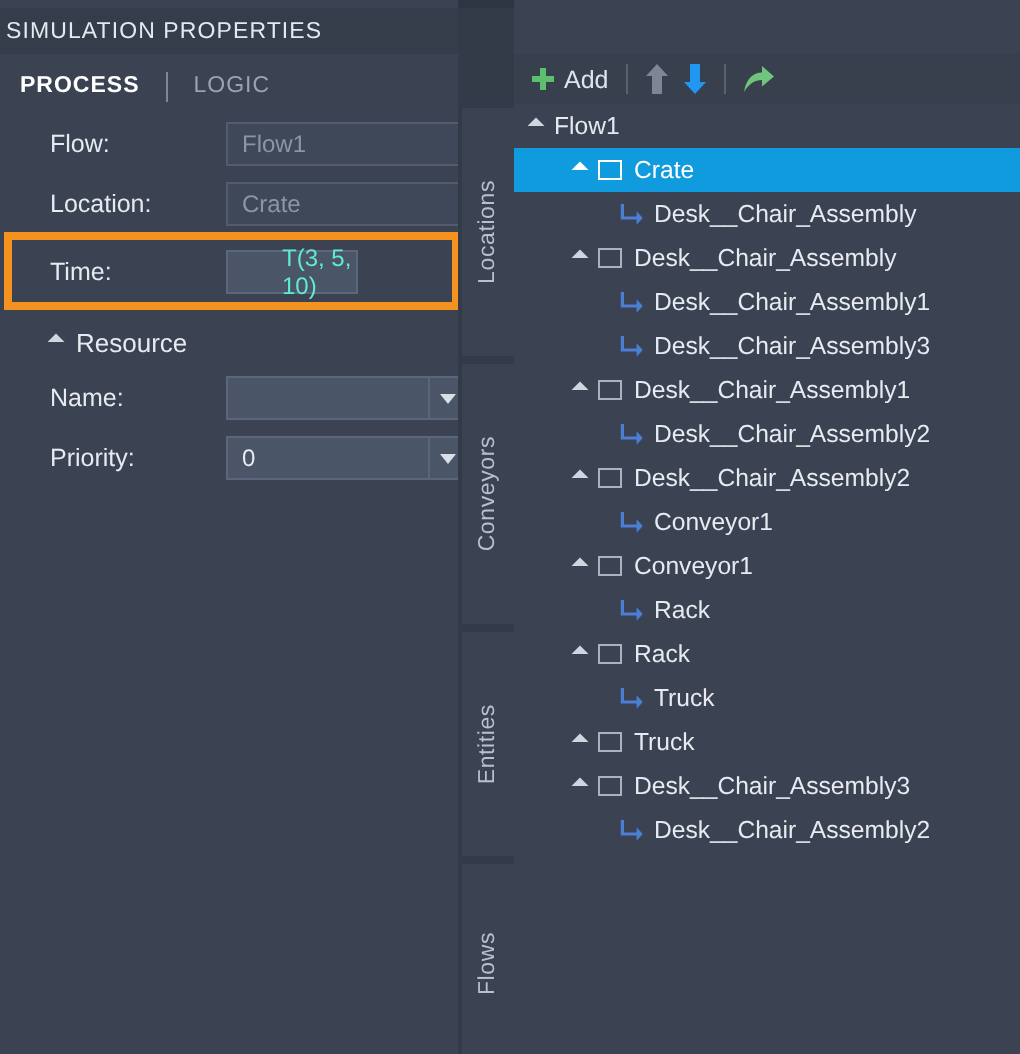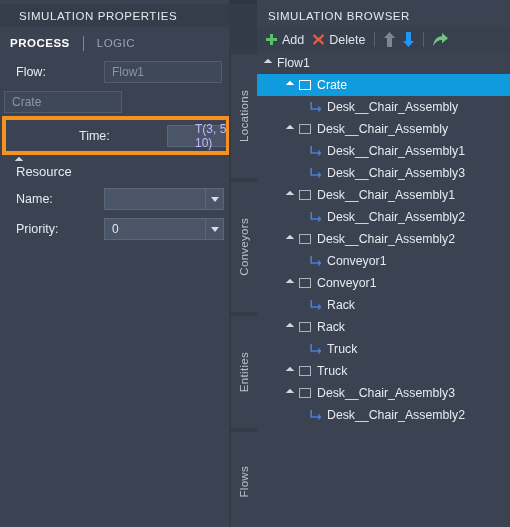--- a/index.html
+++ b/index.html
@@ -16,50 +16,50 @@
     position: absolute; left: 0; top: 0; width: 229px; height: 527px;
     background: #3b4252;
   }
   .panel-titlebar {
     position: absolute; left: 0; top: 4px; width: 229px; height: 23px;
     background: #353d4b;
     display: flex; align-items: center;
   }
   .panel-titlebar .title {
     color: #e4e8ef; font-size: 11.5px; letter-spacing: .55px;
-    padding-left: 19px;
+    padding-left: 3px;
   }
   .tabrow {
     position: absolute; left: 0; top: 29px; width: 229px; height: 28px;
     background: #3b4252; display: flex; align-items: center;
   }
   .tabrow .tab {
     font-size: 11.5px; letter-spacing: .5px; padding: 0 9px;
   }
   .tabrow .tab.active { color: #ffffff; font-weight: bold; padding-left: 10px; }
   .tabrow .tab.inactive { color: #9aa3b2; }
   .tabrow .tabsep {
     width: 1px; height: 15px; background: #7d879a; margin: 0 4px;
   }
 
-  .form { position: absolute; left: 4px; top: 57px; width: 229px; }
+  .form { position: absolute; left: 13px; top: 57px; width: 229px; }
   .field-row {
     position: relative; height: 30px; display: flex; align-items: center;
   }
   .field-label {
     width: 100px; padding-left: 12px;
     color: #e7eaf0; font-size: 12.5px;
   }
   .input {
     height: 22px; background: #454f61; border: 1px solid #525c6e;
     color: #9aa3b2; font-size: 12px;
     display: flex; align-items: center; padding-left: 7px;
   }
   .input.readonly { width: 118px; background: #3f4858; color: #8d95a5; }
-  .input.value { width: 66px; background: #4a5567; color: #c4b5fd; border-color: #5b667a; padding-left: 27px; }
+  .input.value { width: 66px; background: #4a5567; color: #5eead4; border-color: #5b667a; padding-left: 27px; }
   .input.empty { width: 102px; background: #4a5567; border-color: #5b667a; }
   .input.priority { width: 102px; background: #4a5567; border-color: #5b667a; color: #e7eaf0; }
   .dd {
     display: flex; align-items: center; height: 22px;
     background: #4a5567; border: 1px solid #5b667a; margin-left: 4px;
   }
   .dd .dd-text { color: #e7eaf0; font-size: 12px; padding: 0 6px 0 7px; width: 41px; }
   .dd .dd-arrow {
     width: 18px; height: 20px; display: flex; align-items: center; justify-content: center;
   }
@@ -74,23 +74,22 @@
     width: 18px; height: 22px; background: #4a5567; border: 1px solid #5b667a;
     border-left: none; display: flex; align-items: center; justify-content: center;
   }
 
   .highlight-box {
     position: absolute; left: 2px; top: 116px; width: 228px; height: 39px;
     border: 4px solid #f5911e; pointer-events: none;
   }
 
   .section-header {
-    display: flex; align-items: flex-start; height: 26px; padding-left: 12px;
+    display: flex; align-items: center; height: 26px; padding-left: 12px;
     margin-top: 4px;
-    flex-direction: column;
   }
   .section-header .tri {
     width: 0; height: 0; border-left: 6px solid #cfd6e0;
     border-bottom: 6px solid transparent; margin-right: 7px;
     transform: rotate(45deg);
   }
   .section-header .sh-label { color: #e7eaf0; font-size: 13px; }
 
   
   .vtabs {
@@ -172,24 +171,25 @@
     </div>
 
     <div class="form">
 
       <div class="field-row">
         <div class="field-label">Flow:</div>
         <div class="input readonly">Flow1</div>
       </div>
 
       <div class="field-row">
+        <div class="field-label">Location:</div>
         <div class="input readonly">Crate</div>
       </div>
 
-      <div class="field-row" style="height:37px;justify-content:flex-end;">
+      <div class="field-row" style="height:37px;">
         <div class="field-label">Time:</div>
         <div class="input value">T(3, 5, 10)</div>
       </div>
 
       <div class="section-header">
         <div class="tri"></div>
         <div class="sh-label">Resource</div>
       </div>
 
       <div class="field-row">
@@ -228,43 +228,32 @@
     <div class="vtab" style="top:312px;height:112px;">
       <span>Entities</span>
     </div>
     <div class="vtab" style="top:428px;height:99px;">
       <span>Flows</span>
     </div>
   </div>
 
   <div class="right-panel">
 
-    <div class="rp-titlebar">
-      <div class="title">SIMULATION BROWSER</div>
-    </div>
 
     <div class="toolbar">
 
       <div class="tb-item">
         <span class="ico">
           <svg width="13" height="13" viewBox="0 0 13 13">
             <path d="M5 1 H8 V5 H12 V8 H8 V12 H5 V8 H1 V5 H5 Z" fill="#5cbf6e"></path>
           </svg>
         </span>
         <span class="tb-label">Add</span>
       </div>
 
-      <div class="tb-item">
-        <span class="ico">
-          <svg width="13" height="13" viewBox="0 0 13 13">
-            <path d="M2 1 L6.5 5 L11 1 L12 3 L8.5 6.5 L12 10 L11 12 L6.5 8 L2 12 L1 10 L4.5 6.5 L1 3 Z" fill="#e05c4b"></path>
-          </svg>
-        </span>
-        <span class="tb-label">Delete</span>
-      </div>
 
       <div class="tb-sep"></div>
 
       <div class="tb-item">
         <span class="ico">
           <svg width="11" height="15" viewBox="0 0 11 15">
             <path d="M5.5 0 L11 6 H8 V15 H3 V6 H0 Z" fill="#7d8694"></path>
           </svg>
         </span>
       </div>

